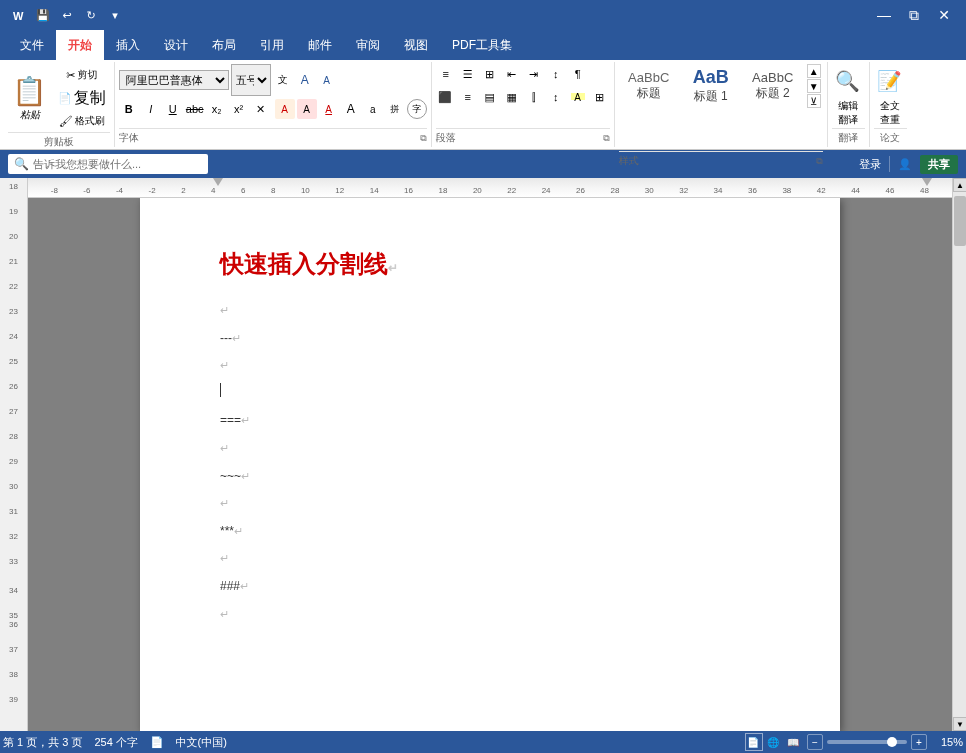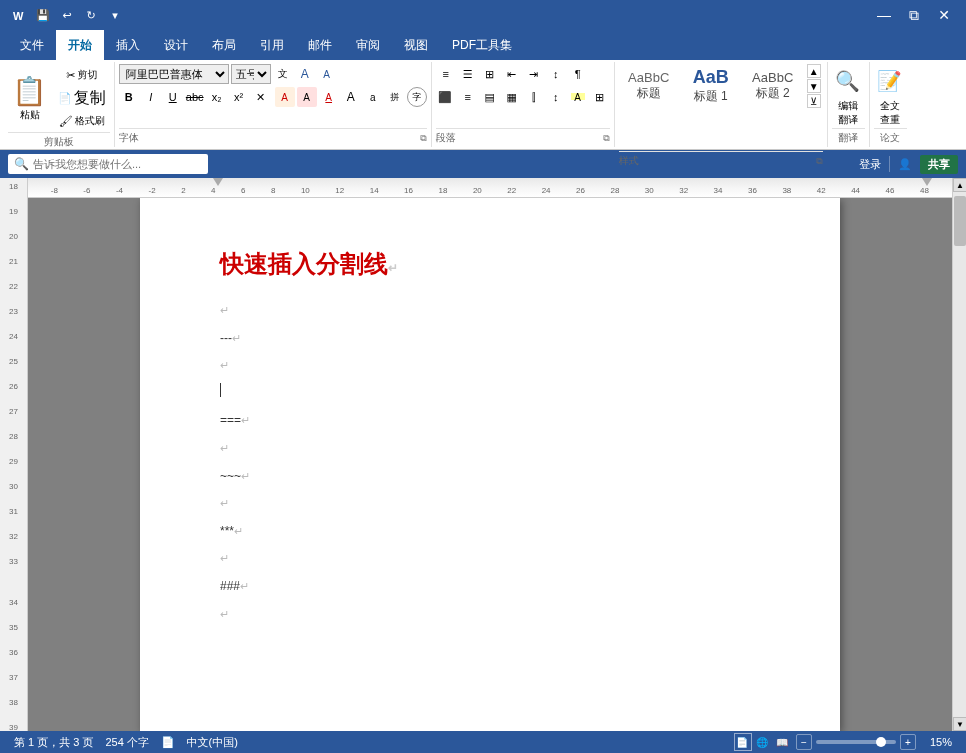--- a/index.html
+++ b/index.html
@@ -26,21 +26,21 @@
     .quick-access { display: flex; align-items: center; gap: 2px; }
     .qa-btn { width: 22px; height: 22px; display: flex; align-items: center; justify-content: center; cursor: pointer; color: white; font-size: 11px; }
 
     
     .ribbon { background: #2b579a; }
     .ribbon-tabs { display: flex; align-items: flex-end; padding: 0 8px; background: #2b579a; height: 30px; }
     .ribbon-tab {
       padding: 4px 12px; color: white; font-size: 12px; cursor: pointer; height: 30px;
       display: flex; align-items: center;
     }
-    .ribbon-tab.active { background: white; color: #0369a1; font-weight: bold; }
+    .ribbon-tab.active { background: white; color: #ef4444; font-weight: bold; }
 
     .ribbon-content {
       background: white;
       border-bottom: 1px solid #c8c8c8;
       display: flex;
       align-items: stretch;
       padding: 2px 4px;
       height: 90px;
     }
 
@@ -63,21 +63,21 @@
     }
     .ribbon-btn.small { height: 22px; flex-direction: row; gap: 2px; font-size: 11px; }
 
     
     .paste-btn { width: 44px; height: 68px; display: flex; flex-direction: column; align-items: center; justify-content: center; cursor: pointer; border-radius: 2px; font-size: 10px; }
     .paste-icon { font-size: 28px; }
 
     
     .font-row { display: flex; align-items: center; gap: 2px; margin-bottom: 1px; }
     .font-select { width: 110px; height: 20px; font-size: 11px; border: 1px solid #aaa; padding: 0 2px; }
-    .size-select { width: 40px; height: 20px; font-size: 11px; border: 1px solid #aaa; }
+    .size-select { width: 40px; height: 32px; font-size: 11px; border: 1px solid #aaa; }
     .font-btn { width: 20px; height: 20px; display: flex; align-items: center; justify-content: center; cursor: pointer; border: 1px solid transparent; border-radius: 2px; font-size: 11px; }
     .font-btn.bold { font-weight: bold; }
     .font-btn.italic { font-style: italic; }
     .font-btn.underline { text-decoration: underline; }
     .style-item { text-align: center; padding: 2px 6px; cursor: pointer; border-radius: 2px; min-width: 60px; }
     .style-item .preview { font-size: 16px; }
     .style-item .label { font-size: 12px; color: #444; }
     .styles-scroll { display: flex; flex-direction: column; justify-content: center; gap: 1px; padding: 0 2px; }
     .styles-arrow { width: 14px; height: 14px; display: flex; align-items: center; justify-content: center; cursor: pointer; font-size: 10px; border: 1px solid #ccc; }
 
@@ -114,21 +114,21 @@
       position: relative;
     }
 
     
     .status-bar {
       height: 22px;
       background: #2b579a;
       display: flex;
       align-items: center;
       justify-content: space-between;
-      padding: 0 14px;
+      padding: 0 3px;
       color: white;
       font-size: 11px;
     }
     .status-left { display: flex; align-items: center; gap: 12px; }
     .status-right { display: flex; align-items: center; gap: 4px; }
     .zoom-btn { width: 16px; height: 16px; display: flex; align-items: center; justify-content: center; cursor: pointer; border: 1px solid rgba(255,255,255,0.4); border-radius: 2px; font-size: 10px; }
     .zoom-slider { width: 80px; height: 4px; background: rgba(255,255,255,0.4); border-radius: 2px; position: relative; }
     .zoom-thumb { width: 10px; height: 10px; background: white; border-radius: 50%; position: absolute; top: -3px; left: 75%; }
 
     .editing-view-btns { display: flex; gap: 2px; }
@@ -174,21 +174,21 @@
     <div class="ribbon-tab">PDF工具集</div>
   </div>
 
   <div class="ribbon-content">
 
     <div class="ribbon-group">
       <div class="ribbon-group-content">
         <div style="display:flex; flex-direction:column; align-items:center;">
           <div class="paste-btn">
             <div class="paste-icon">📋</div>
-            <span style="font-size:10px;">粘贴</span>
+            <span style="font-size:10px;font-style:italic;">粘贴</span>
           </div>
         </div>
         <div style="display:flex; flex-direction:column; gap:1px; justify-content:center;">
           <div class="ribbon-btn small">✂ <span style="font-size:10px;">剪切</span></div>
           <div class="ribbon-btn small">📄 <span style="font-size:16px;">复制</span></div>
           <div class="ribbon-btn small">🖌 <span style="font-size:10px;">格式刷</span></div>
         </div>
       </div>
       <div class="ribbon-group-label">剪贴板</div>
     </div>
@@ -335,23 +335,23 @@
       <div style="margin-bottom:16px;">23</div>
       <div style="margin-bottom:16px;">24</div>
       <div style="margin-bottom:16px;">25</div>
       <div style="margin-bottom:16px;">26</div>
       <div style="margin-bottom:16px;">27</div>
       <div style="margin-bottom:16px;">28</div>
       <div style="margin-bottom:16px;">29</div>
       <div style="margin-bottom:16px;">30</div>
       <div style="margin-bottom:16px;">31</div>
       <div style="margin-bottom:16px;">32</div>
-      <div style="margin-bottom:32px;">33</div>
+      <div style="margin-bottom:20px;">33</div>
       <div style="margin-bottom:16px;">34</div>
-      <div style="margin-bottom:16px;">35</div>
+      <div style="margin-bottom:0;">35</div>
       <div style="margin-bottom:16px;">36</div>
       <div style="margin-bottom:16px;">37</div>
       <div style="margin-bottom:16px;">38</div>
       <div style="margin-bottom:16px;">39</div>
 
     </div>
   </div>
 
   <div style="flex:1; display:flex; flex-direction:column; overflow:hidden;">
 

